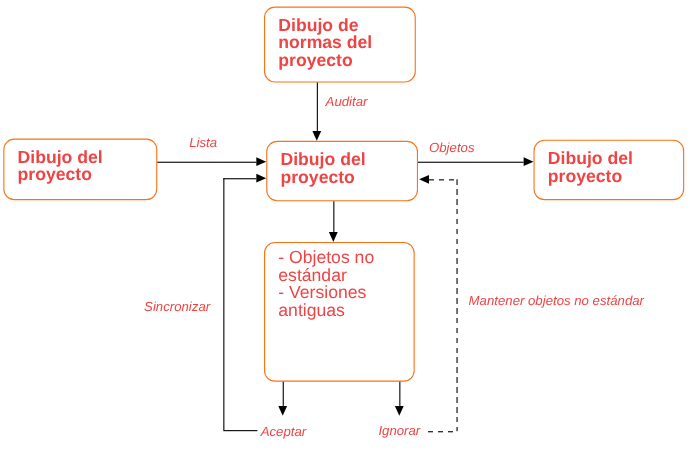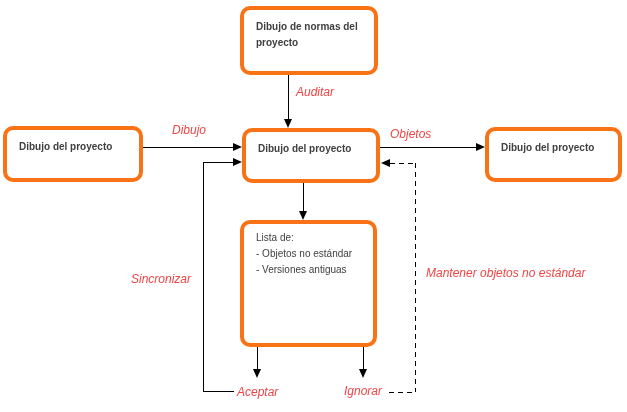--- a/index.html
+++ b/index.html
@@ -4,22 +4,22 @@
 <style>
   html,body{margin:0;padding:0;}
   body{
     width:627px;height:412px;background:#ffffff;
     font-family:"Liberation Sans", sans-serif;
     position:relative;overflow:hidden;color:#000;
   }
   .canvas{position:absolute;left:0;top:0;width:627px;height:412px;}
   .node{
     position:absolute;box-sizing:border-box;background:#fff;
-    border:4px solid #f97316;border-radius:10px;
-    font-size:10px;line-height:16px;color:#404040;
+    border:1px solid #f97316;border-radius:10px;
+    font-size:16px;line-height:16px;color:#ef4444;
   }
   .node--bold{font-weight:bold;}
   .node__label{padding:9px 10px 0 12px;}
   .node__list{padding:6px 12px 0 12px;font-weight:normal;}
   .line{position:absolute;background:#000;}
   .dash-h{position:absolute;height:1px;background:repeating-linear-gradient(to right,#000 0 5px,transparent 5px 9px);}
   .dash-v{position:absolute;width:1px;background:repeating-linear-gradient(to bottom,#000 0 5px,transparent 5px 9px);}
   .arr{position:absolute;width:0;height:0;}
   .arr--right{border-left:9px solid #000;border-top:4px solid transparent;border-bottom:4px solid transparent;}
   .arr--left{border-right:9px solid #000;border-top:4px solid transparent;border-bottom:4px solid transparent;}
@@ -42,29 +42,28 @@
   <div class="node node--bold" style="left:242px;top:128px;width:138px;height:55px;">
     <div class="node__label">Dibujo del proyecto</div>
   </div>
 
   <div class="node node--bold" style="left:485px;top:127px;width:137px;height:55px;">
     <div class="node__label">Dibujo del proyecto</div>
   </div>
 
   <div class="node" style="left:240px;top:220px;width:137px;height:127px;">
     <div class="node__list">
-      <div>Lista de:</div>
       <div>- Objetos no estándar</div>
       <div>- Versiones antiguas</div>
     </div>
   </div>
 
   <div class="line" style="left:143px;top:147px;width:90px;height:1px;"></div>
   <div class="arr arr--right" style="left:233px;top:143px;"></div>
-  <div class="elabel" style="left:172px;top:123px;">Dibujo</div>
+  <div class="elabel" style="left:172px;top:123px;">Lista</div>
 
   <div class="line" style="left:288px;top:75px;width:1px;height:44px;"></div>
   <div class="arr arr--down" style="left:284px;top:119px;"></div>
   <div class="elabel" style="left:296px;top:85px;">Auditar</div>
 
   <div class="line" style="left:380px;top:147px;width:96px;height:1px;"></div>
   <div class="arr arr--right" style="left:476px;top:143px;"></div>
   <div class="elabel" style="left:390px;top:127px;">Objetos</div>
 
   <div class="line" style="left:303px;top:183px;width:1px;height:28px;"></div>

